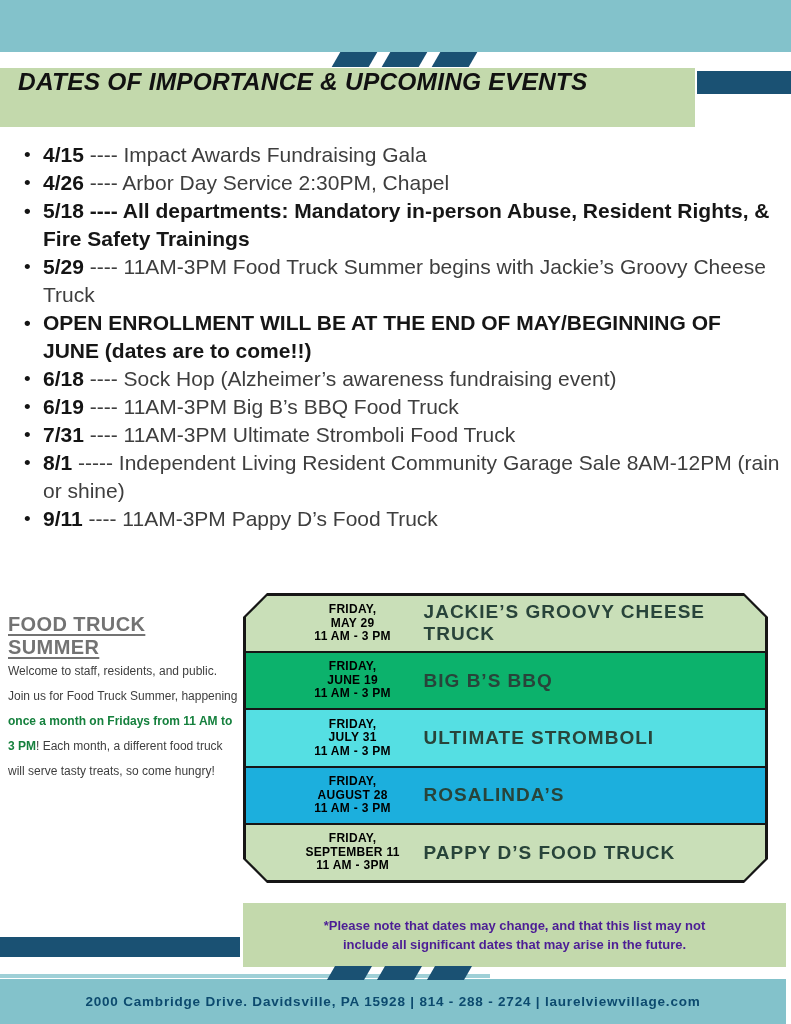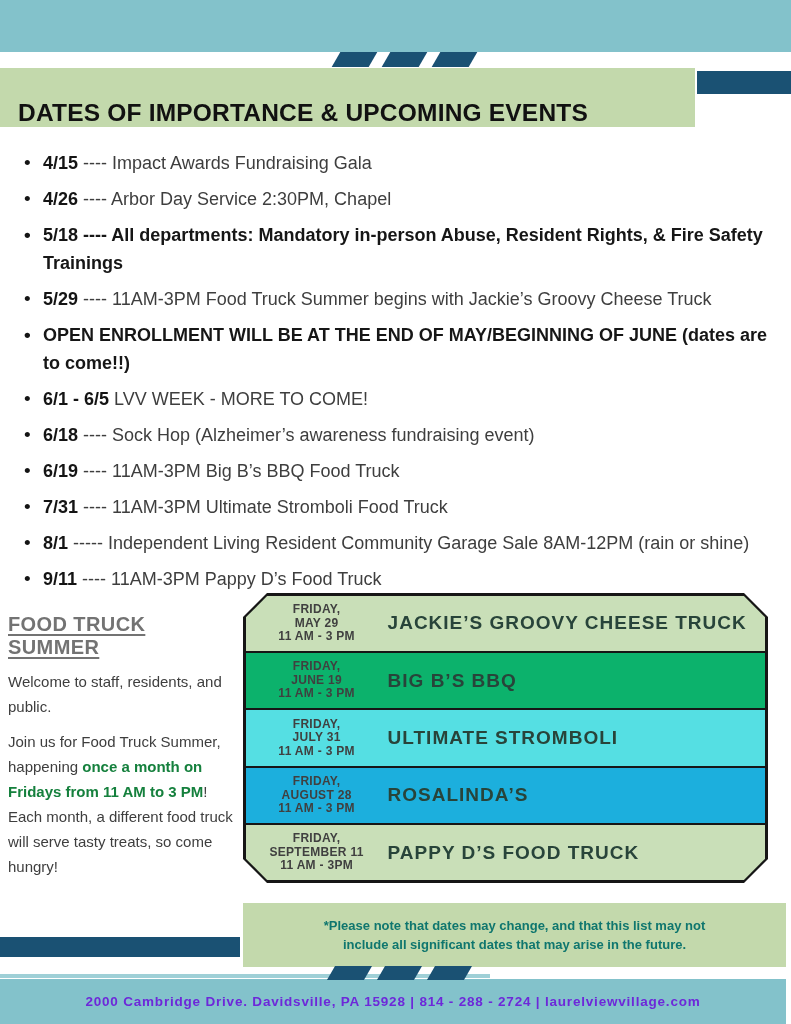--- a/index.html
+++ b/index.html
@@ -11,75 +11,75 @@
   
   .top-band { position:absolute; left:0; top:0; width:791px; height:52px; background:#83c2cb; }
   
   .stripes { position:absolute; display:flex; gap:13px; z-index:3; }
   .stripes.top { left:336px; top:52px; height:15px; }
   .stripes.bottom { left:331px; top:966px; height:14px; }
   .stripe { width:37px; height:100%; background:#1a5173; transform:skewX(-30deg); }
   
   .header-bar {
     position:absolute; left:0; top:68px; width:695px; height:59px;
-    background:#c3d9ac; display:flex; align-items:flex-end;
+    background:#c3d9ac; display:flex; align-items:flex-start;font-style:italic;
   }
   .header-title {
     margin-left:18px; font-weight:800; font-size:24.5px; letter-spacing:0.2px;
     color:#111111; font-family:"Liberation Sans", sans-serif;
   }
   .navy-right { position:absolute; left:697px; top:71px; width:94px; height:23px; background:#1a5173; }
   
   .events { position:absolute; left:22px; top:141px; width:758px; list-style:none; }
   .events li {
-    position:relative; padding-left:21px; font-size:18px; line-height:28px; color:#3e3e3e;margin-top:8px;
+    position:relative; padding-left:21px; font-size:21px; line-height:28px; color:#3e3e3e;
   }
   .events li::before { content:"•"; position:absolute; left:2px; top:0; color:#141414; font-size:19px; }
   .events li b { color:#141414; font-weight:700; }
   .events li.em, .events li.em span { font-weight:700; color:#161616; }
   
   .left-col { position:absolute; left:8px; top:613px; width:232px; }
   .ft-heading {
     font-size:20px; font-weight:700; color:#737373; letter-spacing:0.4px;
     text-decoration:underline; text-underline-offset:3px;
   }
-  .left-col p { margin-top:10px; font-size:15px; line-height:25px; color:#3e3e3e; }
+  .left-col p { margin-top:0; font-size:12px; line-height:25px; color:#3e3e3e; }
   .left-col p b { color:#15803d; }
   
   .truck-table {
     position:absolute; left:243px; top:593px; width:525px; height:290px;
     background:#161616;
     clip-path:polygon(24px 0, calc(100% - 24px) 0, 100% 24px, 100% calc(100% - 24px),
       calc(100% - 24px) 100%, 24px 100%, 0 calc(100% - 24px), 0 24px);
   }
   .truck-table-inner {
     position:absolute; inset:2.6px; display:flex; flex-direction:column;
     clip-path:polygon(22px 0, calc(100% - 22px) 0, 100% 22px, 100% calc(100% - 22px),
       calc(100% - 22px) 100%, 22px 100%, 0 calc(100% - 22px), 0 22px);
   }
   .t-row { flex:1; display:flex; align-items:center; }
   .t-row + .t-row { border-top:2.6px solid #161616; }
   .t-date {
     width:142px; text-align:center; font-weight:700; font-size:12px; line-height:13.5px;
-    color:#404040; letter-spacing:0.3px;
+    color:#000000; letter-spacing:0.3px;margin-left:36px;
   }
   .t-name { flex:1; font-size:19px; font-weight:700; color:#28443a; letter-spacing:1px; }
   
   .navy-left-bottom { position:absolute; left:0; top:937px; width:240px; height:20px; background:#1a5173; }
   .note-box {
     position:absolute; left:243px; top:903px; width:543px; height:64px; background:#c3d9ac;
     display:flex; flex-direction:column; align-items:center; justify-content:center;
   }
-  .note-line { font-weight:700; font-size:13px; line-height:19px; color:#0f766e; text-align:center; }
+  .note-line { font-weight:700; font-size:13px; line-height:19px; color:#4c1d95; text-align:center; }
   .footer-thin { position:absolute; left:0; top:974px; width:490px; height:4px; background:#9fd0d7; }
   .footer {
     position:absolute; left:0; top:979px; width:786px; height:45px; background:#83c2cb;
     display:flex; align-items:center; justify-content:center; z-index:2;
   }
-  .footer-text { font-weight:700; font-size:13.5px; letter-spacing:0.8px; color:#6d28d9; }
+  .footer-text { font-weight:700; font-size:13.5px; letter-spacing:0.8px; color:#0c4a6e; }
 </style>
 </head>
 <body>
 
 <div class="page">
 
   <div class="top-band"></div>
 
   <div class="stripes top">
     <div class="stripe"></div>
@@ -91,21 +91,20 @@
     <div class="header-title">DATES OF IMPORTANCE &amp; UPCOMING EVENTS</div>
   </div>
   <div class="navy-right"></div>
 
   <ul class="events">
       <li><b>4/15</b><span> ---- Impact Awards Fundraising Gala</span></li>
       <li><b>4/26</b><span> ---- Arbor Day Service 2:30PM, Chapel</span></li>
       <li class="em"><b>5/18</b><span> ---- All departments: Mandatory in-person Abuse, Resident Rights, &amp; Fire Safety Trainings</span></li>
       <li><b>5/29</b><span> ---- 11AM-3PM Food Truck Summer begins with Jackie’s Groovy Cheese Truck</span></li>
       <li class="em"><span>OPEN ENROLLMENT WILL BE AT THE END OF MAY/BEGINNING OF JUNE (dates are to come!!)</span></li>
-      <li><b>6/1 - 6/5</b><span> LVV WEEK - MORE TO COME!</span></li>
       <li><b>6/18</b><span> ---- Sock Hop (Alzheimer’s awareness fundraising event)</span></li>
       <li><b>6/19</b><span> ---- 11AM-3PM Big B’s BBQ Food Truck</span></li>
       <li><b>7/31</b><span> ---- 11AM-3PM Ultimate Stromboli Food Truck</span></li>
       <li><b>8/1</b><span> ----- Independent Living Resident Community Garage Sale 8AM-12PM (rain or shine)</span></li>
       <li><b>9/11</b><span> ---- 11AM-3PM Pappy D’s Food Truck</span></li>
     </ul>
 
   <div class="left-col">
     <div class="ft-heading">FOOD TRUCK SUMMER</div>
     <p>Welcome to staff, residents, and public.</p>

